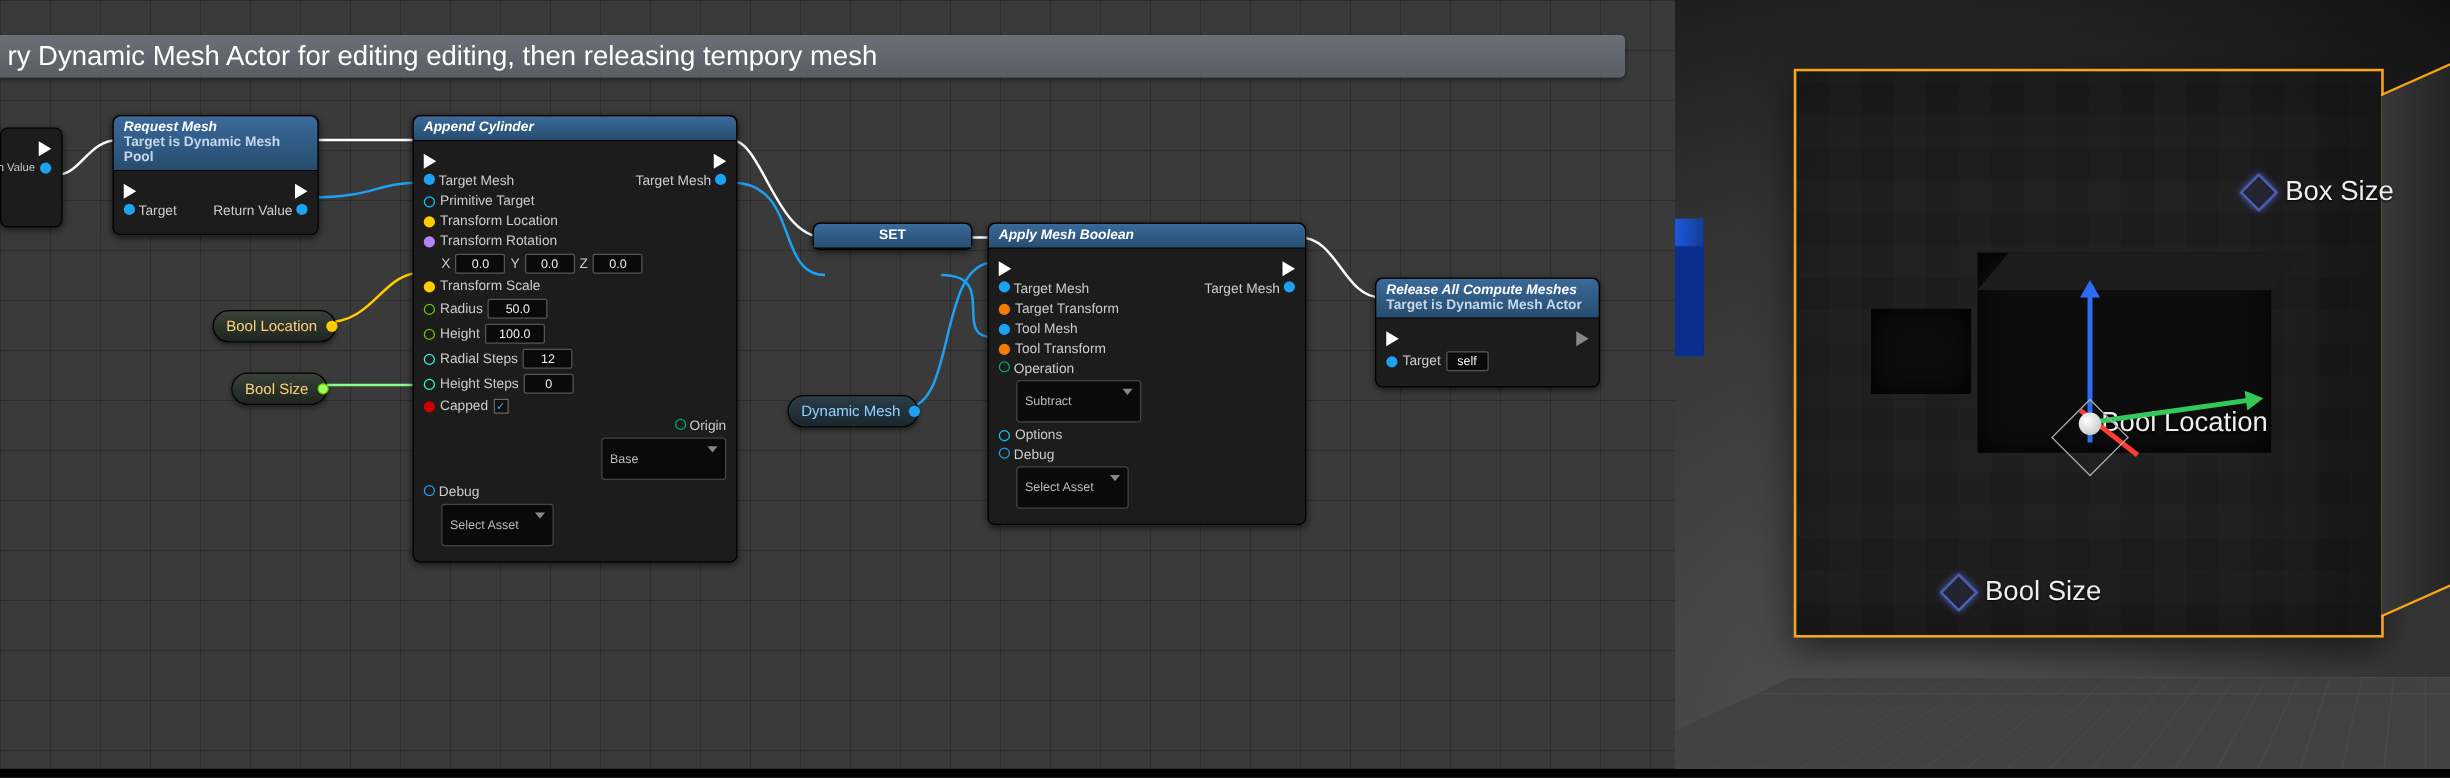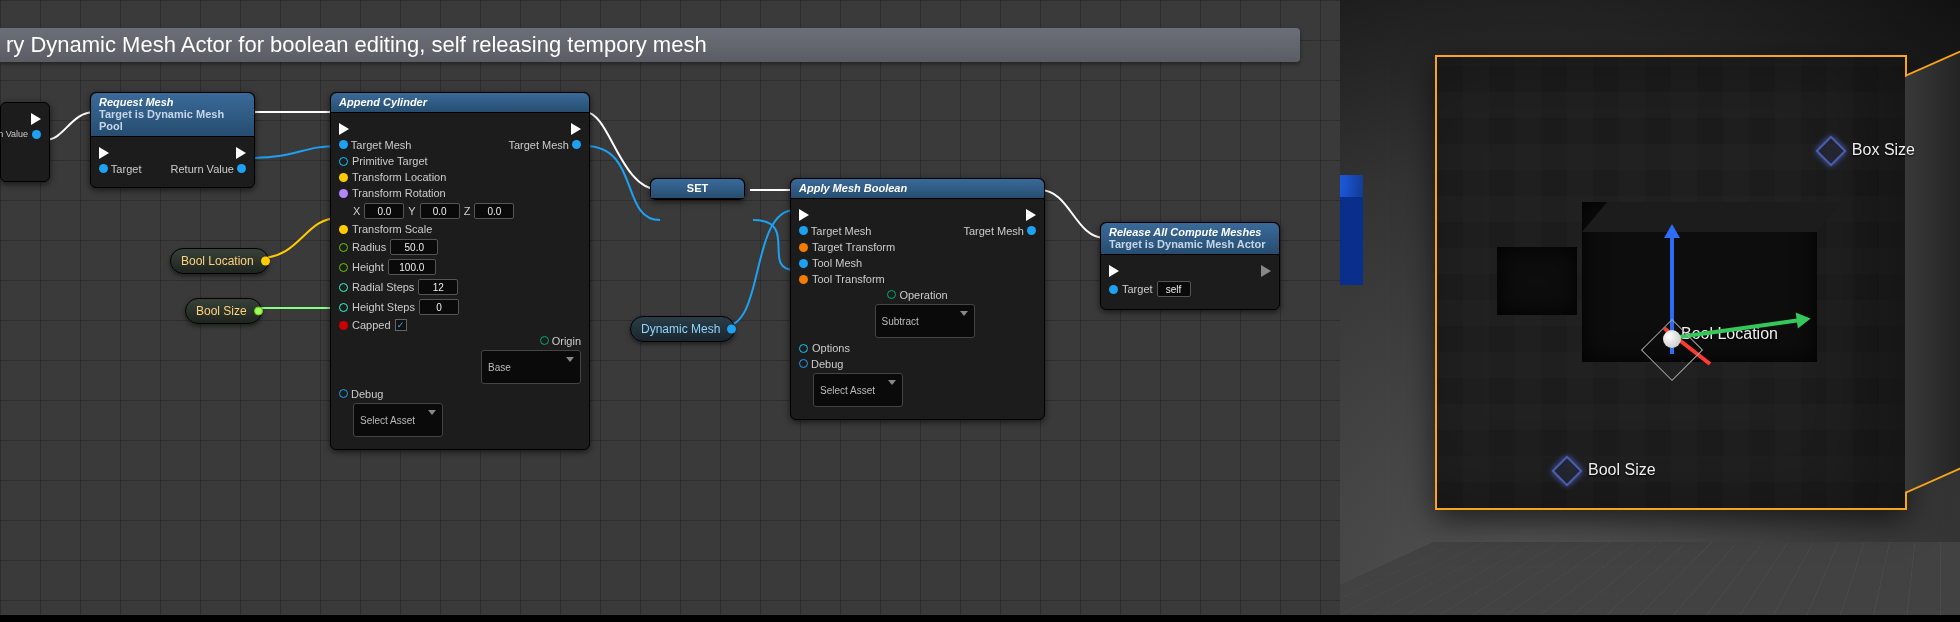--- a/index.html
+++ b/index.html
@@ -124,42 +124,42 @@
   .hole.big { left:145px; top:145px; width:235px; height:160px; }
   .hole.small { left:60px; top:190px; width:80px; height:68px; }
   .hole .lip { position:absolute; background:#2b2b2b; }
   .hole.big .lip.t { left:0; top:0; width:100%; height:30px; transform:skewX(-40deg); transform-origin:bottom left; background:#1c1c1c; }
   .bluecube {
     position:absolute; left:-55px; top:175px; width:78px; height:110px;
     background:linear-gradient(#1f5fe8,#0d3db5);
     box-shadow: inset -10px -10px 20px rgba(0,0,0,.4);
   }
   .bluecube::before{ content:""; position:absolute; inset:22px 0 0 0; background:#0a2e8c;}
-  .vp-label { position:absolute; color:#eee; font-size:16px; text-shadow:0 1px 2px #000;padding-left:21px; }
+  .vp-label { position:absolute; color:#eee; font-size:22px; text-shadow:0 1px 2px #000;padding-left:21px; }
   .diamond {
     width:22px;height:22px;border:2px solid #4a5fb5; transform:rotate(45deg);
     display:inline-block; margin-right:10px; vertical-align:middle;
     box-shadow:0 0 6px #4a5fb5; background:rgba(74,95,181,.12);
   }
   .gizmo { position:absolute; left:270px; top:230px; width:200px; height:170px; }
   .gizmo .axis { position:absolute; }
   .gizmo .y { left:60px; bottom:46px; width:4px; height:120px; background:#2d6df6; }
   .gizmo .y::after{content:"";position:absolute;left:-6px;top:-10px;border-left:8px solid transparent;border-right:8px solid transparent;border-bottom:14px solid #2d6df6;}
   .gizmo .x { left:62px; bottom:60px; width:130px; height:4px; background:#34c759; transform:rotate(-8deg); transform-origin:left;}
   .gizmo .x::after{content:"";position:absolute;right:-10px;top:-6px;border-top:8px solid transparent;border-bottom:8px solid transparent;border-left:14px solid #34c759;}
   .gizmo .z { left:42px; bottom:34px; width:58px; height:4px; background:#ff3b30; transform:rotate(38deg); transform-origin:right;}
   .gizmo .sphere { position:absolute; left:53px; bottom:52px; width:18px;height:18px;border-radius:50%;background:radial-gradient(circle at 35% 35%,#fff,#bbb);}
   .gizmo .tri { position:absolute; left:40px; bottom:28px; width:44px;height:44px;border:1px solid #aaa; transform:rotate(45deg);}
 </style>
 </head>
 <body>
 
 <div class="bp-panel">
   <div class="header-bar">
-    <span>ry Dynamic Mesh Actor for boolean editing, self releasing tempory mesh</span>
+    <span>ry Dynamic Mesh Actor for editing editing, then releasing tempory mesh</span>
   </div>
 
   <svg class="wires">
     <path class="wire-exec" d="M45 140 C 65 140, 70 112, 95 112"></path>
     <path class="wire-exec" d="M250 112 C 290 112, 300 112, 335 112"></path>
     <path class="wire-exec" d="M585 112 C 610 112, 620 190, 660 190"></path>
     <path class="wire-exec" d="M750 190 C 770 190, 775 190, 795 190"></path>
     <path class="wire-exec" d="M1040 190 C 1070 190, 1075 238, 1105 238"></path>
     <path class="wire-obj" d="M248 158 C 300 158, 300 146, 338 146"></path>
     <path class="wire-obj" d="M585 146 C 640 146, 620 220, 660 220"></path>
@@ -275,21 +275,21 @@
       </div>
       <div class="pin-row" style="flex-direction:column;align-items:flex-start;gap:3px">
         <div><span class="pin-dot pin-obj pin-open" style="color:#1da1f2"></span> <span>Debug</span></div>
         <div class="dropdown" style="margin-left:14px;min-width:90px">
             <span>Select Asset</span>
           </div>
       </div>
     </div>
   </div>
 
-  <div class="node" style="left:650px;top:178px;width:95px;">
+  <div class="node" style="left:650px;top:178px;width:128px;">
     <div class="title" style="background:linear-gradient(#3a6a9a,#264d6f);text-align:center;font-style:normal">SET</div>
   </div>
 
   <div class="var-pill" style="left:630px;top:316px;color:#8fd3ff;background:linear-gradient(#2a3d47,#1a262e)">
     <span>Dynamic Mesh</span>
     <span class="pin-dot pin-obj out"></span>
   </div>
 
   <div class="node" style="left:790px;top:178px;width:255px;">
     <div class="title"><span>Apply Mesh Boolean</span></div>
@@ -307,21 +307,21 @@
           <span>Target Transform</span>
         </div>
       <div class="pin-row">
           <span class="pin-dot pin-obj"></span> 
           <span>Tool Mesh</span>
         </div>
       <div class="pin-row">
           <span class="pin-dot" style="background:#f57c00"></span> 
           <span>Tool Transform</span>
         </div>
-      <div class="pin-row" style="flex-direction:column;align-items:center;gap:3px">
+      <div class="pin-row" style="flex-direction:column;align-items:flex-start;gap:3px">
         <div><span class="pin-dot pin-enum pin-open" style="color:#0a7"></span> <span>Operation</span></div>
         <div class="dropdown" style="margin-left:14px">
             <span>Subtract</span>
           </div>
       </div>
       <div class="pin-row">
           <span class="pin-dot pin-struct pin-open" style="color:#0cf"></span> 
           <span>Options</span>
         </div>
       <div class="pin-row" style="flex-direction:column;align-items:flex-start;gap:3px">

